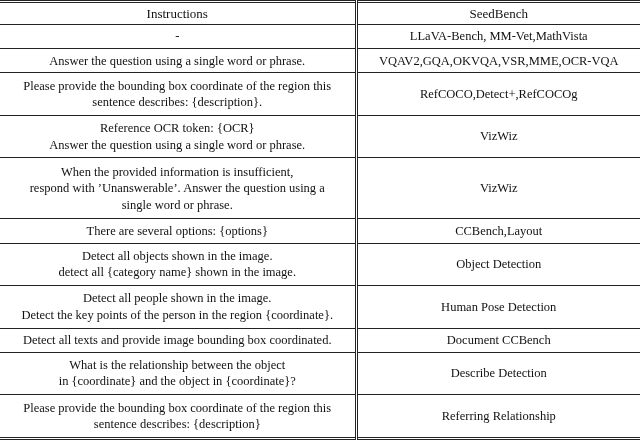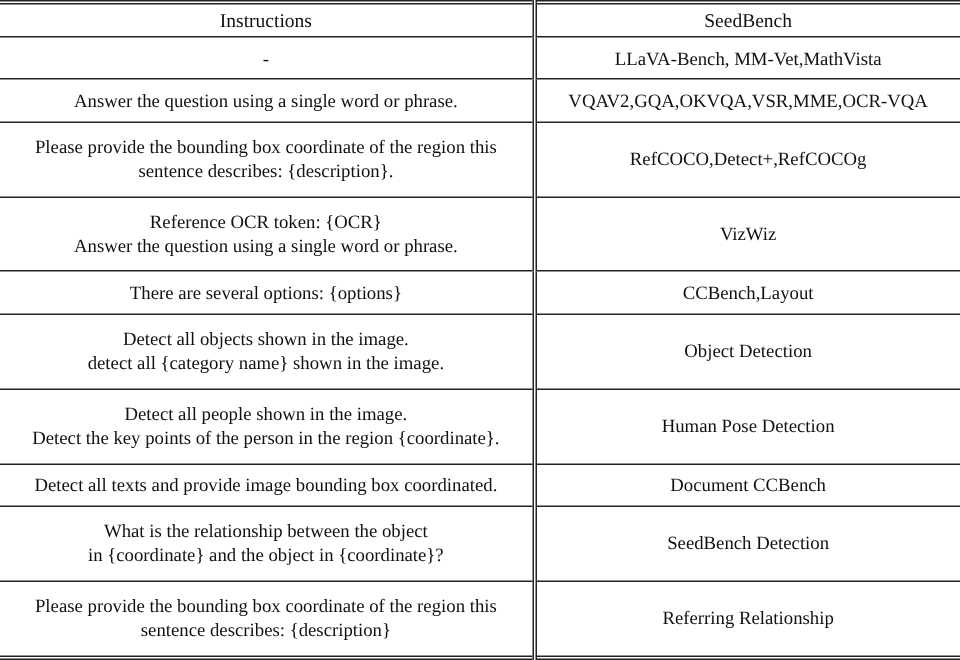--- a/index.html
+++ b/index.html
@@ -78,20 +78,26 @@
 sentence describes: {description}.</td>
     <td>RefCOCO,Detect+,RefCOCOg</td>
   </tr>
 
   <tr>
     <td>Reference OCR token: {OCR}
 Answer the question using a single word or phrase.</td>
     <td>VizWiz</td>
   </tr>
 
+  <tr>
+    <td>When the provided information is insufficient,
+respond with ’Unanswerable’. Answer the question using a
+single word or phrase.</td>
+    <td>VizWiz</td>
+  </tr>
 
   <tr>
     <td>There are several options: {options}</td>
     <td>CCBench,Layout</td>
   </tr>
 
   <tr>
     <td>Detect all objects shown in the image.
 detect all {category name} shown in the image.</td>
     <td>Object Detection</td>
@@ -105,21 +111,21 @@
 
   <tr>
     <td>Detect all texts and provide image bounding box coordinated.</td>
     <td>Document CCBench</td>
   </tr>
 
 
   <tr>
     <td>What is the relationship between the object
 in {coordinate} and the object in {coordinate}?</td>
-    <td>SeedBench Detection</td>
+    <td>Describe Detection</td>
   </tr>
 
   <tr>
     <td>Please provide the bounding box coordinate of the region this
 sentence describes: {description}</td>
     <td>Referring Relationship</td>
   </tr>
 </tbody>
 </table>
 

